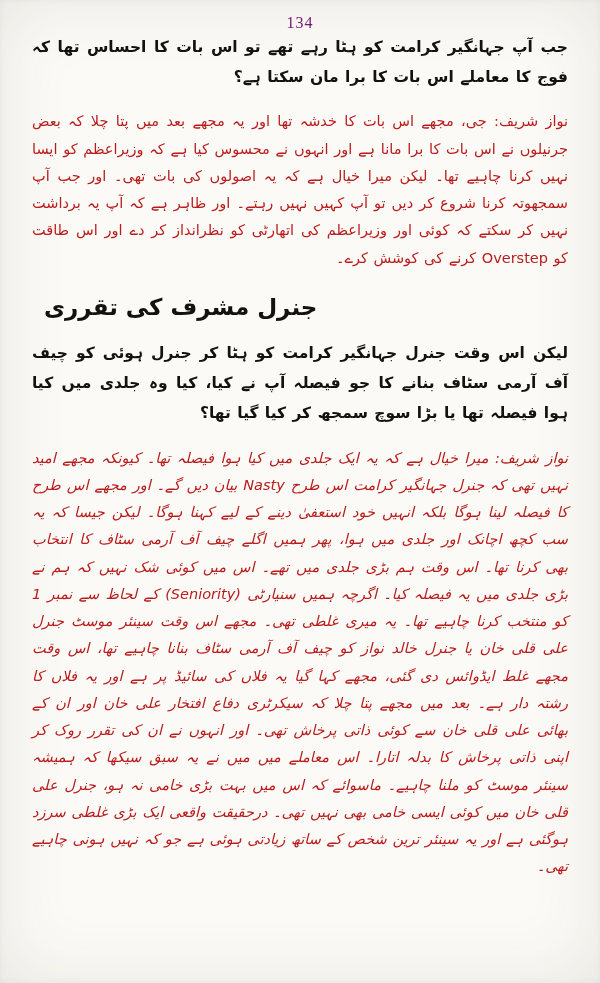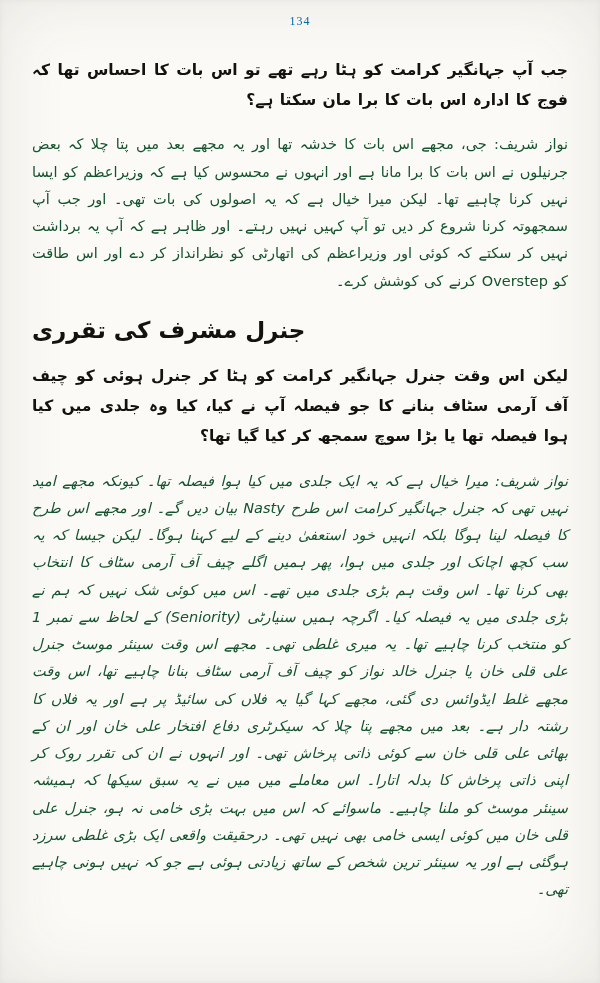--- a/index.html
+++ b/index.html
@@ -16,24 +16,24 @@
     box-sizing: border-box;
     padding: 14px 32px 30px 32px;
     box-shadow: inset 0 0 70px rgba(60,55,45,0.10), inset 0 0 6px rgba(0,0,0,0.05);
     overflow: hidden;
     font-family: "DejaVu Sans", sans-serif;
     color: #1c1a17;
   }
   .page-number {
     text-align: center;
     font-family: "Liberation Serif", "DejaVu Serif", serif;
-    font-size: 12px;
-    color: #0369a1;
+    font-size: 16px;
+    color: #701a75;
     letter-spacing: 1px;
-    margin-bottom: 26px;
+    margin-bottom: 0;
     direction: ltr;
   }
   .urdu {
     direction: rtl;
     unicode-bidi: embed;
     text-align: justify;
     text-align-last: right;
     word-spacing: 1px;
   }
   p.urdu {
@@ -42,43 +42,43 @@
   .question {
     font-weight: 700;
     font-size: 15.5px;
     line-height: 1.95;
     color: #14120f;
   }
   .answer {
     font-weight: 400;
     font-size: 14.5px;
     line-height: 1.88;
-    color: #14532d;
+    color: #b91c1c;
   }
   .heading {
     direction: rtl;
     text-align: left;
     text-align-last: left;
     font-size: 23px;
     font-weight: 700;
     color: #14120f;
-    margin: 22px 0 18px 0;
+    margin: 22px 0 18px 12px;
   }
   .answer-long {
     margin-bottom: 0;
     font-style: italic;
   }
 </style>
 </head>
 <body>
 
 <div class="page">
   <div class="page-number">134</div>
 
-  <p class="urdu question">جب آپ جہانگیر کرامت کو ہٹا رہے تھے تو اس بات کا احساس تھا کہ فوج کا ادارہ اس بات کا برا مان سکتا ہے؟</p>
+  <p class="urdu question">جب آپ جہانگیر کرامت کو ہٹا رہے تھے تو اس بات کا احساس تھا کہ فوج کا معاملے اس بات کا برا مان سکتا ہے؟</p>
 
   <p class="urdu answer">نواز شریف: جی، مجھے اس بات کا خدشہ تھا اور یہ مجھے بعد میں پتا چلا کہ بعض جرنیلوں نے اس بات کا برا مانا ہے اور انہوں نے محسوس کیا ہے کہ وزیراعظم کو ایسا نہیں کرنا چاہیے تھا۔ لیکن میرا خیال ہے کہ یہ اصولوں کی بات تھی۔ اور جب آپ سمجھوتہ کرنا شروع کر دیں تو آپ کہیں نہیں رہتے۔ اور ظاہر ہے کہ آپ یہ برداشت نہیں کر سکتے کہ کوئی اور وزیراعظم کی اتھارٹی کو نظرانداز کر دے اور اس طاقت کو Overstep کرنے کی کوشش کرے۔</p>
 
   <h2 class="heading">جنرل مشرف کی تقرری</h2>
 
   <p class="urdu question">لیکن اس وقت جنرل جہانگیر کرامت کو ہٹا کر جنرل ہوئی کو چیف آف آرمی سٹاف بنانے کا جو فیصلہ آپ نے کیا، کیا وہ جلدی میں کیا ہوا فیصلہ تھا یا بڑا سوچ سمجھ کر کیا گیا تھا؟</p>
 
   <p class="urdu answer answer-long">نواز شریف: میرا خیال ہے کہ یہ ایک جلدی میں کیا ہوا فیصلہ تھا۔ کیونکہ مجھے امید نہیں تھی کہ جنرل جہانگیر کرامت اس طرح Nasty بیان دیں گے۔ اور مجھے اس طرح کا فیصلہ لینا ہوگا بلکہ انہیں خود استعفیٰ دینے کے لیے کہنا ہوگا۔ لیکن جیسا کہ یہ سب کچھ اچانک اور جلدی میں ہوا، پھر ہمیں اگلے چیف آف آرمی سٹاف کا انتخاب بھی کرنا تھا۔ اس وقت ہم بڑی جلدی میں تھے۔ اس میں کوئی شک نہیں کہ ہم نے بڑی جلدی میں یہ فیصلہ کیا۔ اگرچہ ہمیں سنیارٹی (Seniority) کے لحاظ سے نمبر 1 کو منتخب کرنا چاہیے تھا۔ یہ میری غلطی تھی۔ مجھے اس وقت سینئر موسٹ جنرل علی قلی خان یا جنرل خالد نواز کو چیف آف آرمی سٹاف بنانا چاہیے تھا، اس وقت مجھے غلط ایڈوائس دی گئی، مجھے کہا گیا یہ فلاں کی سائیڈ پر ہے اور یہ فلاں کا رشتہ دار ہے۔ بعد میں مجھے پتا چلا کہ سیکرٹری دفاع افتخار علی خان اور ان کے بھائی علی قلی خان سے کوئی ذاتی پرخاش تھی۔ اور انہوں نے ان کی تقرر روک کر اپنی ذاتی پرخاش کا بدلہ اتارا۔ اس معاملے میں میں نے یہ سبق سیکھا کہ ہمیشہ سینئر موسٹ کو ملنا چاہیے۔ ماسوائے کہ اس میں بہت بڑی خامی نہ ہو، جنرل علی قلی خان میں کوئی ایسی خامی بھی نہیں تھی۔ درحقیقت واقعی ایک بڑی غلطی سرزد ہوگئی ہے اور یہ سینئر ترین شخص کے ساتھ زیادتی ہوئی ہے جو کہ نہیں ہونی چاہیے تھی۔</p>
 </div>
 

